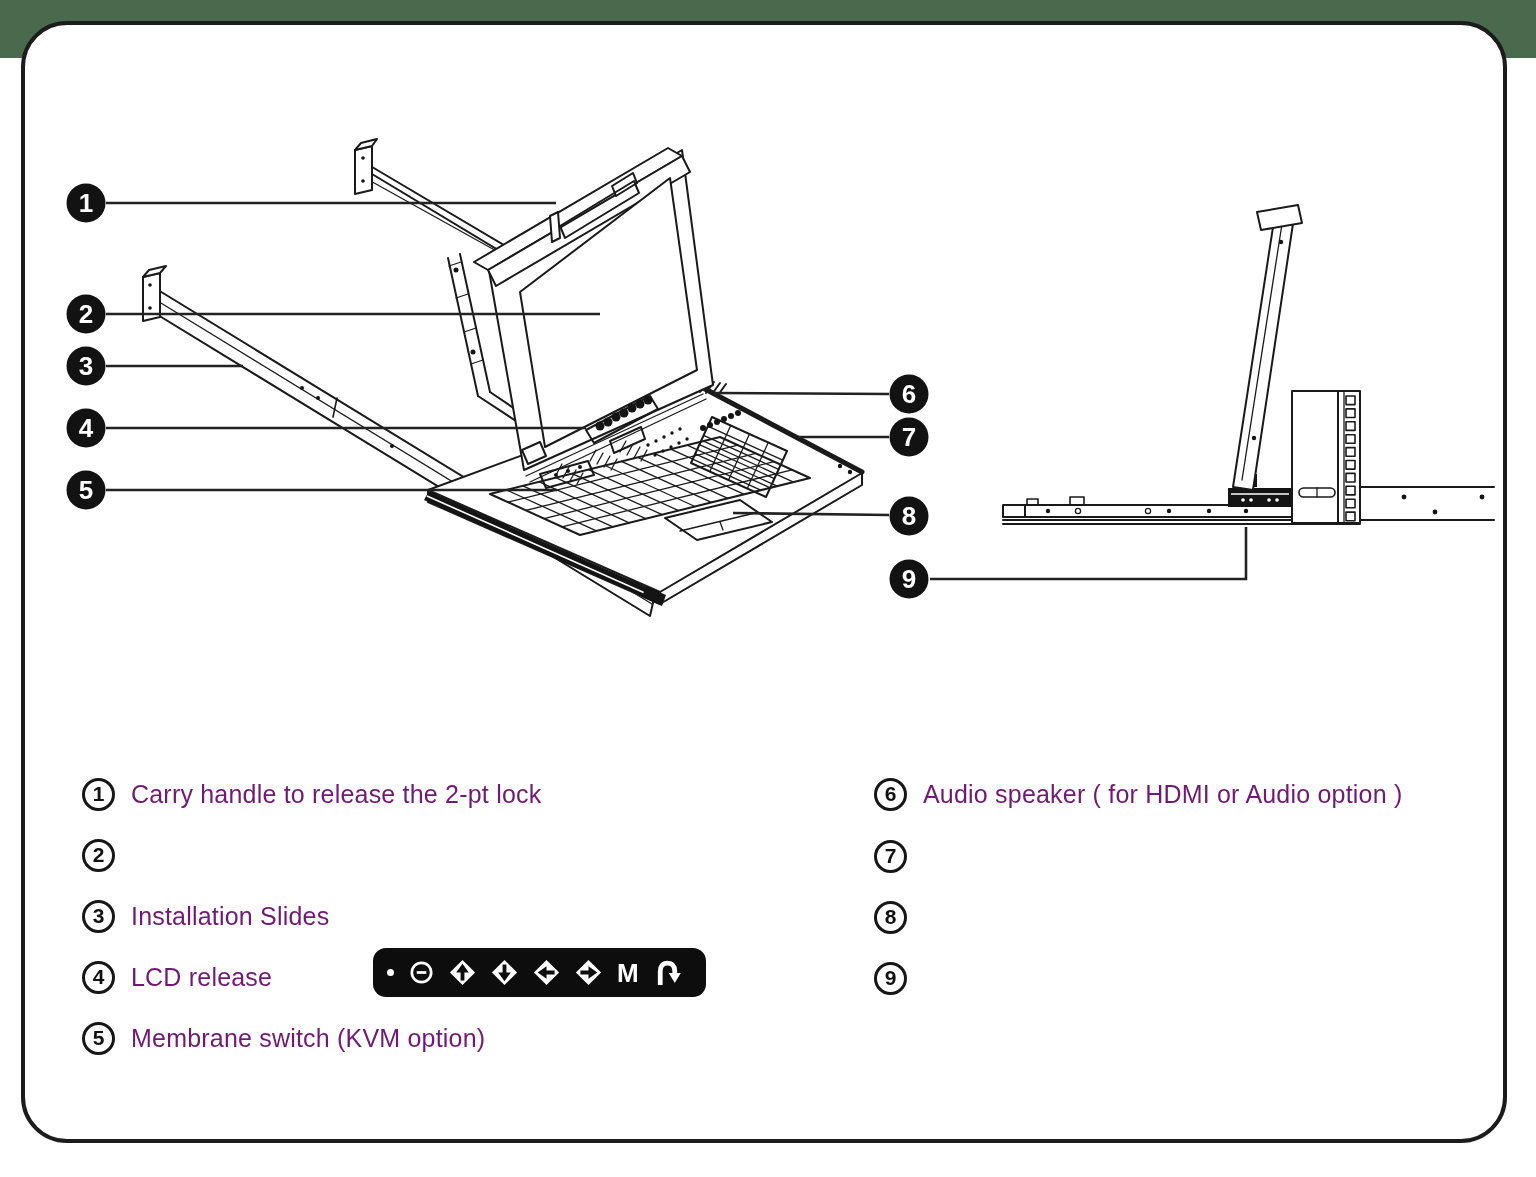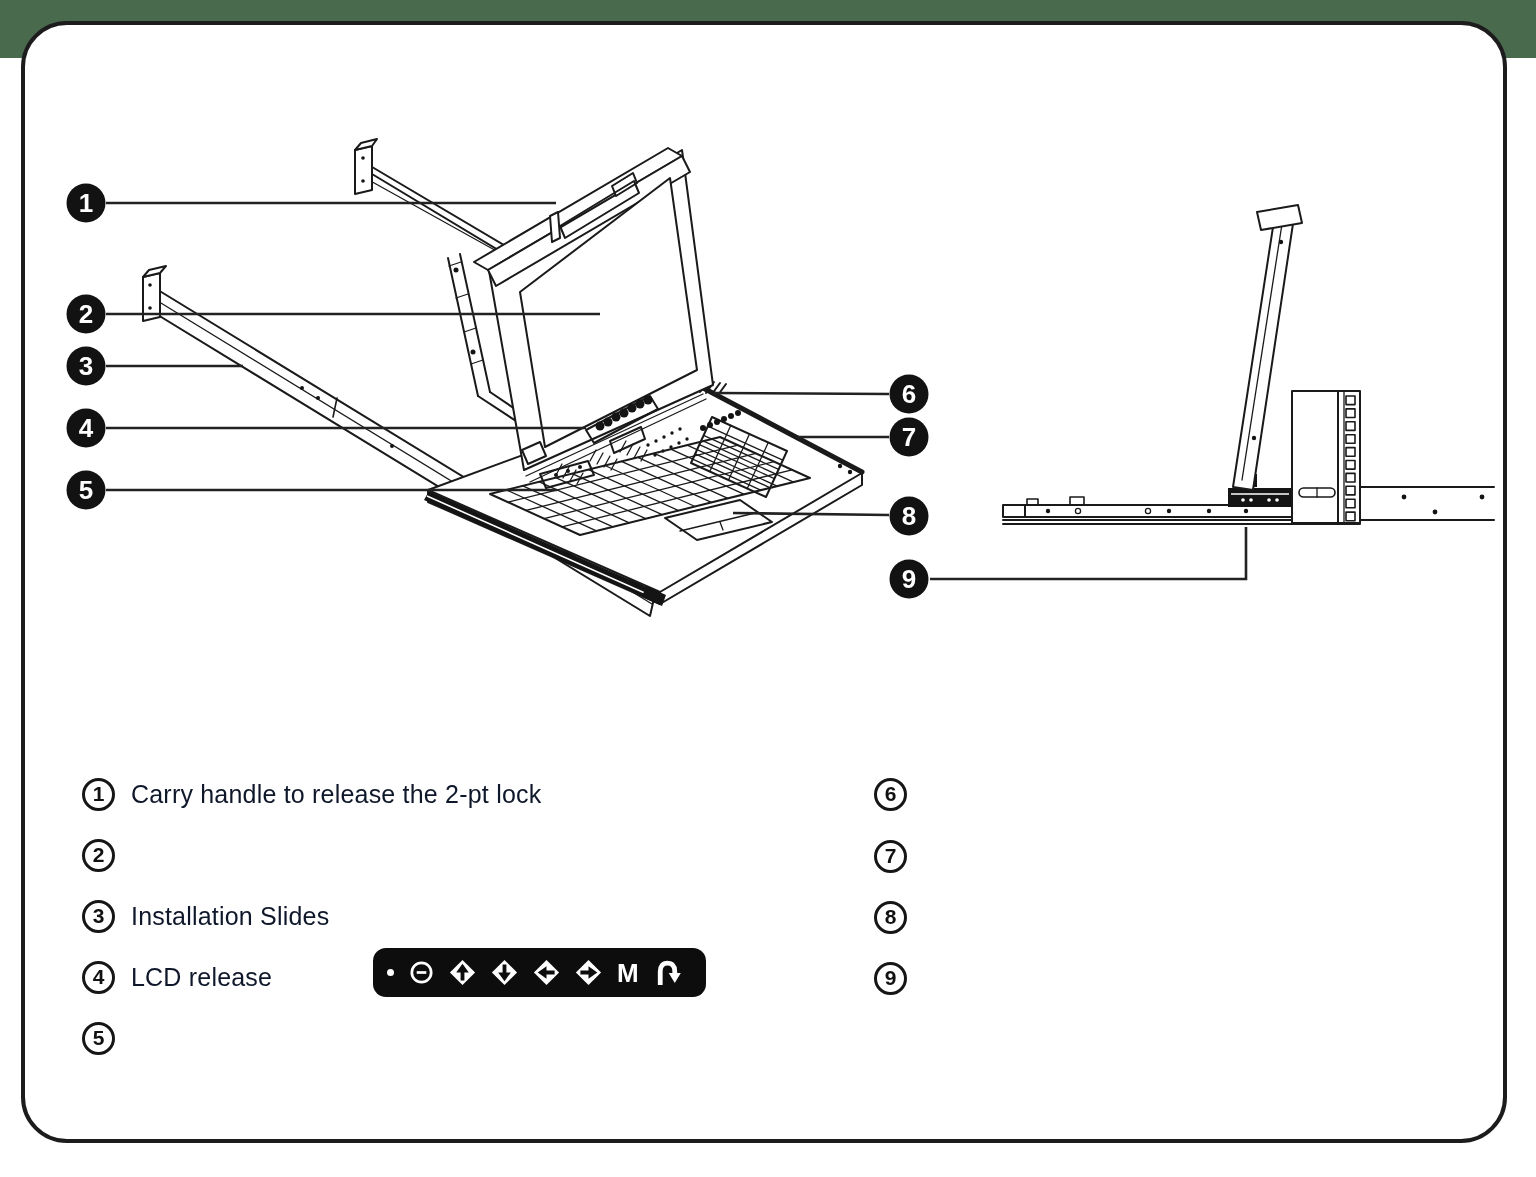--- a/index.html
+++ b/index.html
@@ -16,21 +16,21 @@
   .thk{stroke-width:5;}
   .ld{fill:none;stroke:#222222;stroke-width:2.6;}
   .co{fill:#121212;}
   .cn{fill:#ffffff;font:bold 26px "Liberation Sans",sans-serif;text-anchor:middle;}
   .wl{stroke:#ffffff;stroke-width:1.6;fill:none;}
   
   .lrow{position:absolute;display:flex;align-items:center;height:34px;}
   .lcirc{width:33px;height:33px;border:3px solid #161616;border-radius:50%;box-sizing:border-box;
          display:flex;align-items:center;justify-content:center;
          font-weight:bold;font-size:21px;color:#111;flex:0 0 auto;}
-  .llabel{margin-left:16px;font-size:25px;color:#0f172a;white-space:nowrap;letter-spacing:0.2px;}
+  .llabel{margin-left:16px;font-size:25px;color:#701a75;white-space:nowrap;letter-spacing:0.2px;}
   
   .mbar{position:absolute;left:373px;top:948px;width:333px;height:49px;border-radius:13px;
         display:flex;align-items:center;gap:15px;padding:0 14px;box-sizing:border-box;}
   .mdot{width:7px;height:7px;border-radius:50%;background:#fff;flex:0 0 auto;}
   .micon{flex:0 0 auto;display:block;}
   .mM{color:#fff;font-weight:bold;font-size:26px;line-height:1;}
 </style>
 </head>
 <body>
 
@@ -343,25 +343,27 @@
     <div class="lrow" style="left:82px;top:960px;">
       <span class="lcirc">
           <span>4</span>
         </span>
       <span class="llabel">LCD release</span>
     </div>
     <div class="lrow" style="left:82px;top:1021px;">
       <span class="lcirc">
           <span>5</span>
         </span>
+      <span class="llabel">Membrane switch (KVM option)</span>
     </div>
     <div class="lrow" style="left:874px;top:777px;">
       <span class="lcirc">
           <span>6</span>
         </span>
+      <span class="llabel">Audio speaker ( for HDMI or Audio option )</span>
     </div>
     <div class="lrow" style="left:874px;top:839px;">
       <span class="lcirc">
           <span>7</span>
         </span>
     </div>
     <div class="lrow" style="left:874px;top:900px;">
       <span class="lcirc">
           <span>8</span>
         </span>

